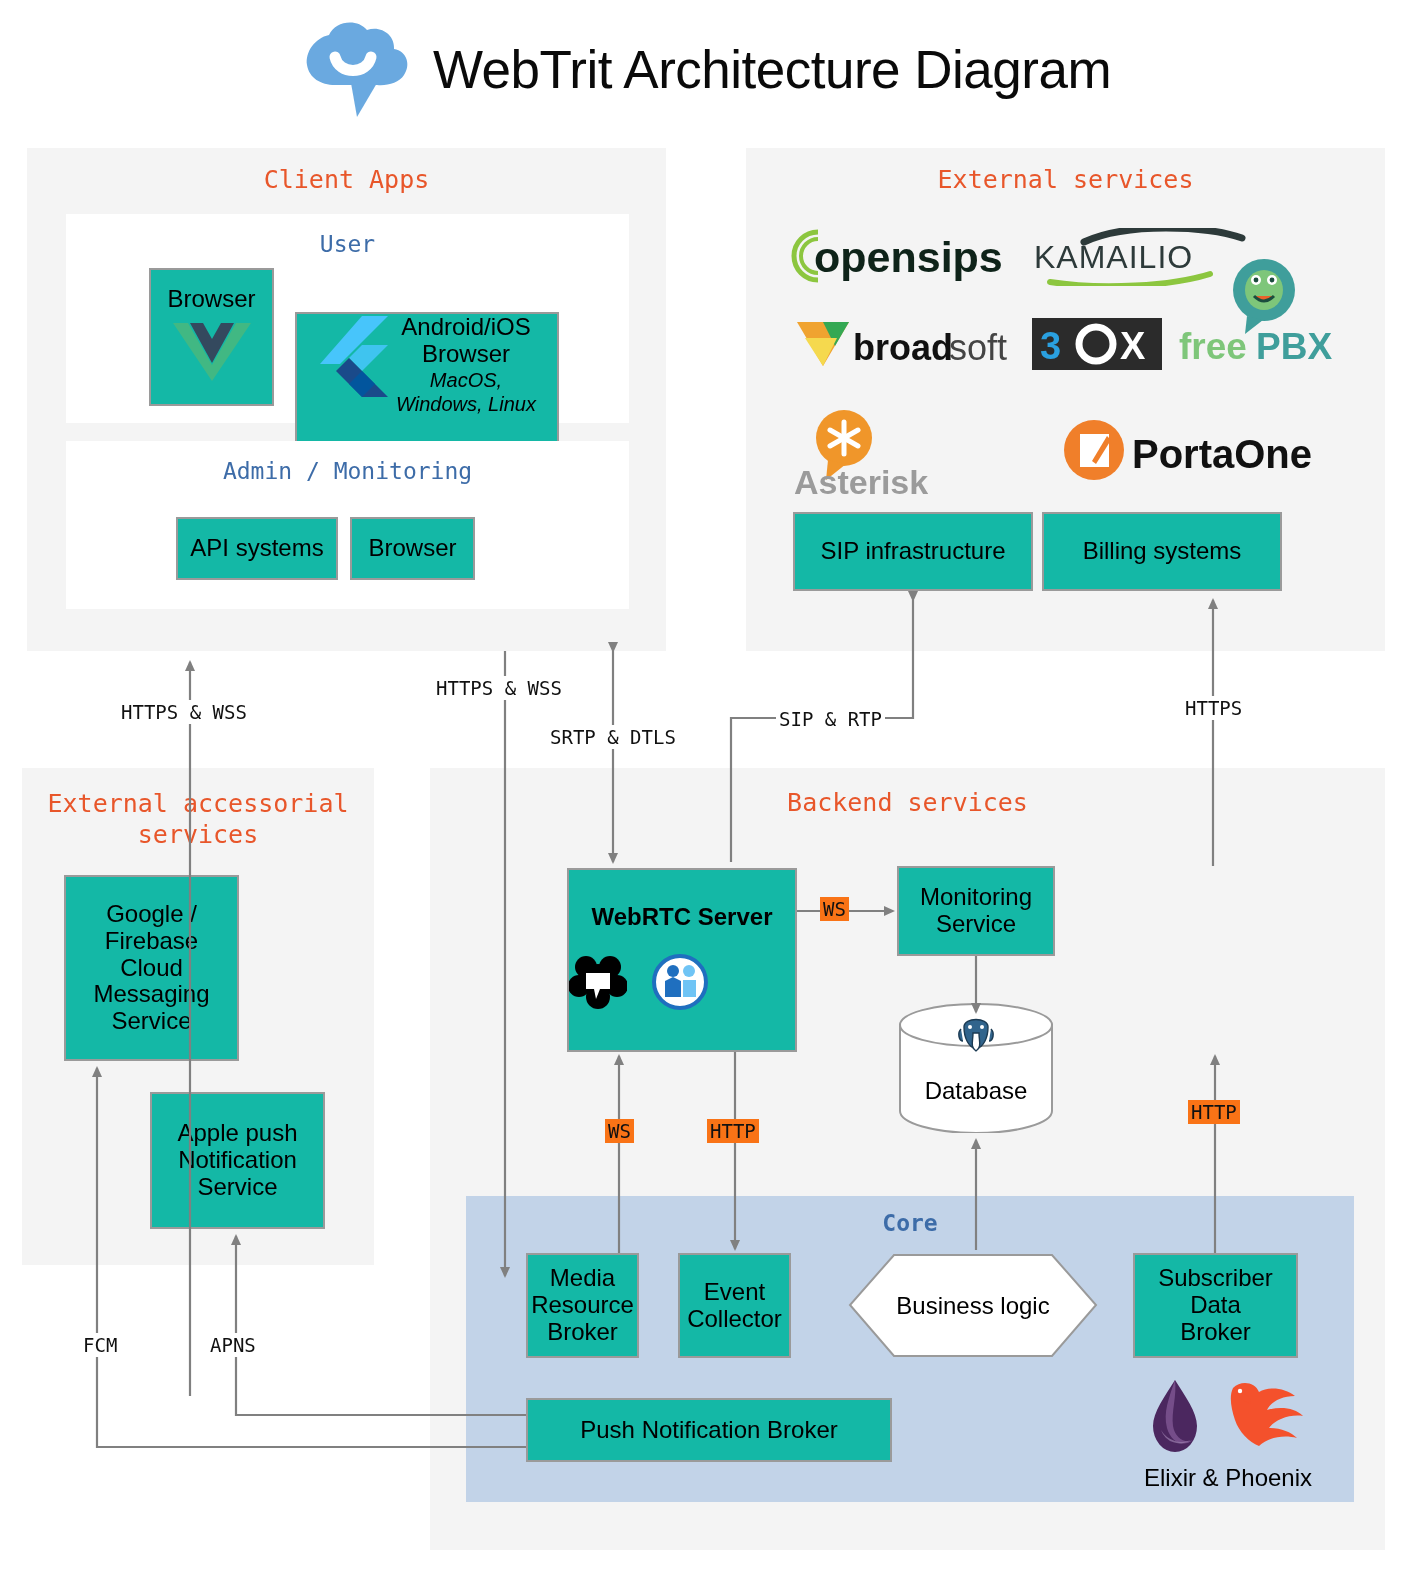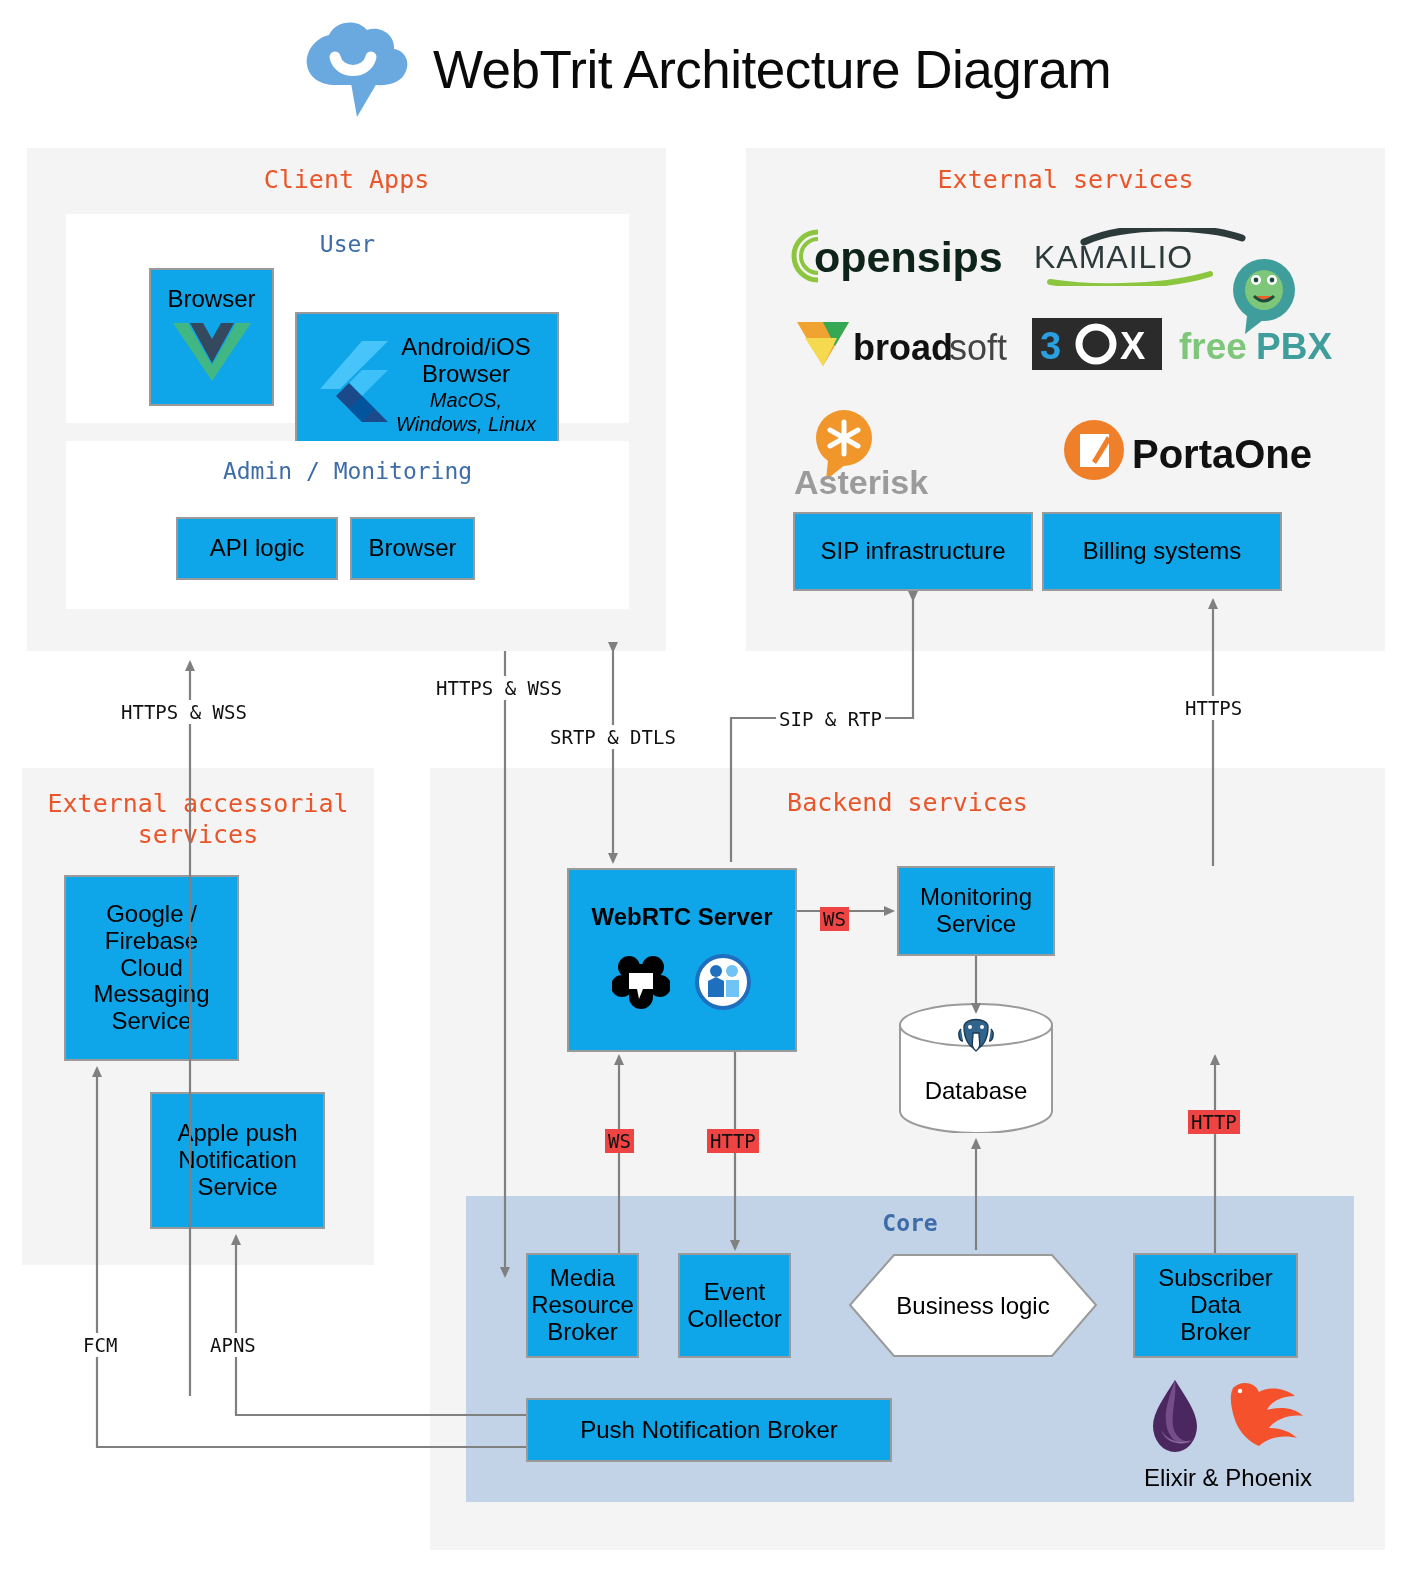--- a/index.html
+++ b/index.html
@@ -22,32 +22,32 @@
   .subpanel{position:absolute;background:#ffffff;}
   .subpanel-title{position:absolute;width:100%;text-align:center;
                color:#3d6ca8;font-family:"DejaVu Sans Mono",monospace;
                font-size:23px;}
   .core-panel{position:absolute;background:#c2d3e8;}
   .core-title{position:absolute;width:100%;text-align:center;
                color:#3d6ca8;font-family:"DejaVu Sans Mono",monospace;
                font-size:23px;font-weight:bold;}
 
   
-  .box{position:absolute;background:#0ea5e9;border:2px solid #9a9a9a;
+  .box{position:absolute;background:#14b8a6;border:2px solid #9a9a9a;
        box-sizing:border-box;display:flex;flex-direction:column;
-       align-items:center;justify-content:center;text-align:center;
+       justify-content:center;text-align:center;
        font-size:24px;line-height:1.12;}
   .sub-note{font-size:16px;line-height:1.35;margin-top:4px;}
   .ital{font-style:italic;font-size:20px;line-height:1.2;}
 
   
   .elabel{position:absolute;font-family:"DejaVu Sans Mono",monospace;
           font-size:19px;color:#111;background:#ffffff;padding:1px 3px;
           white-space:nowrap;}
-  .elabel.onpanel{background:#ef4444;margin-top:10px;}
+  .elabel.onpanel{background:#f97316;}
 
   
   svg.edges{position:absolute;left:0;top:0;width:1402px;height:1569px;
             pointer-events:none;}
 
   
   .logo{position:absolute;display:flex;align-items:center;justify-content:center;}
 
   .db-label{position:absolute;font-size:24px;text-align:center;width:100%;}
   .stack-label{position:absolute;font-size:24px;text-align:center;}
@@ -102,21 +102,21 @@
       <div>Browser</div>
       <div class="ital">MacOS,<br>Windows, Linux</div>
     </div>
   </div>
 
   <div class="subpanel" style="left:66px;top:441px;width:563px;height:168px;">
     <div class="subpanel-title" style="top:17px;">Admin / Monitoring</div>
   </div>
 
   <div class="box" style="left:176px;top:517px;width:162px;height:63px;">
-    <div>API logic</div>
+    <div>API systems</div>
   </div>
   <div class="box" style="left:350px;top:517px;width:125px;height:63px;">
     <div>Browser</div>
   </div>
 
   <div class="panel" style="left:746px;top:148px;width:639px;height:503px;">
     <div class="panel-title" style="top:17px;">External services</div>
   </div>
 
   <div class="logo" style="left:788px;top:228px;width:218px;height:56px;">

